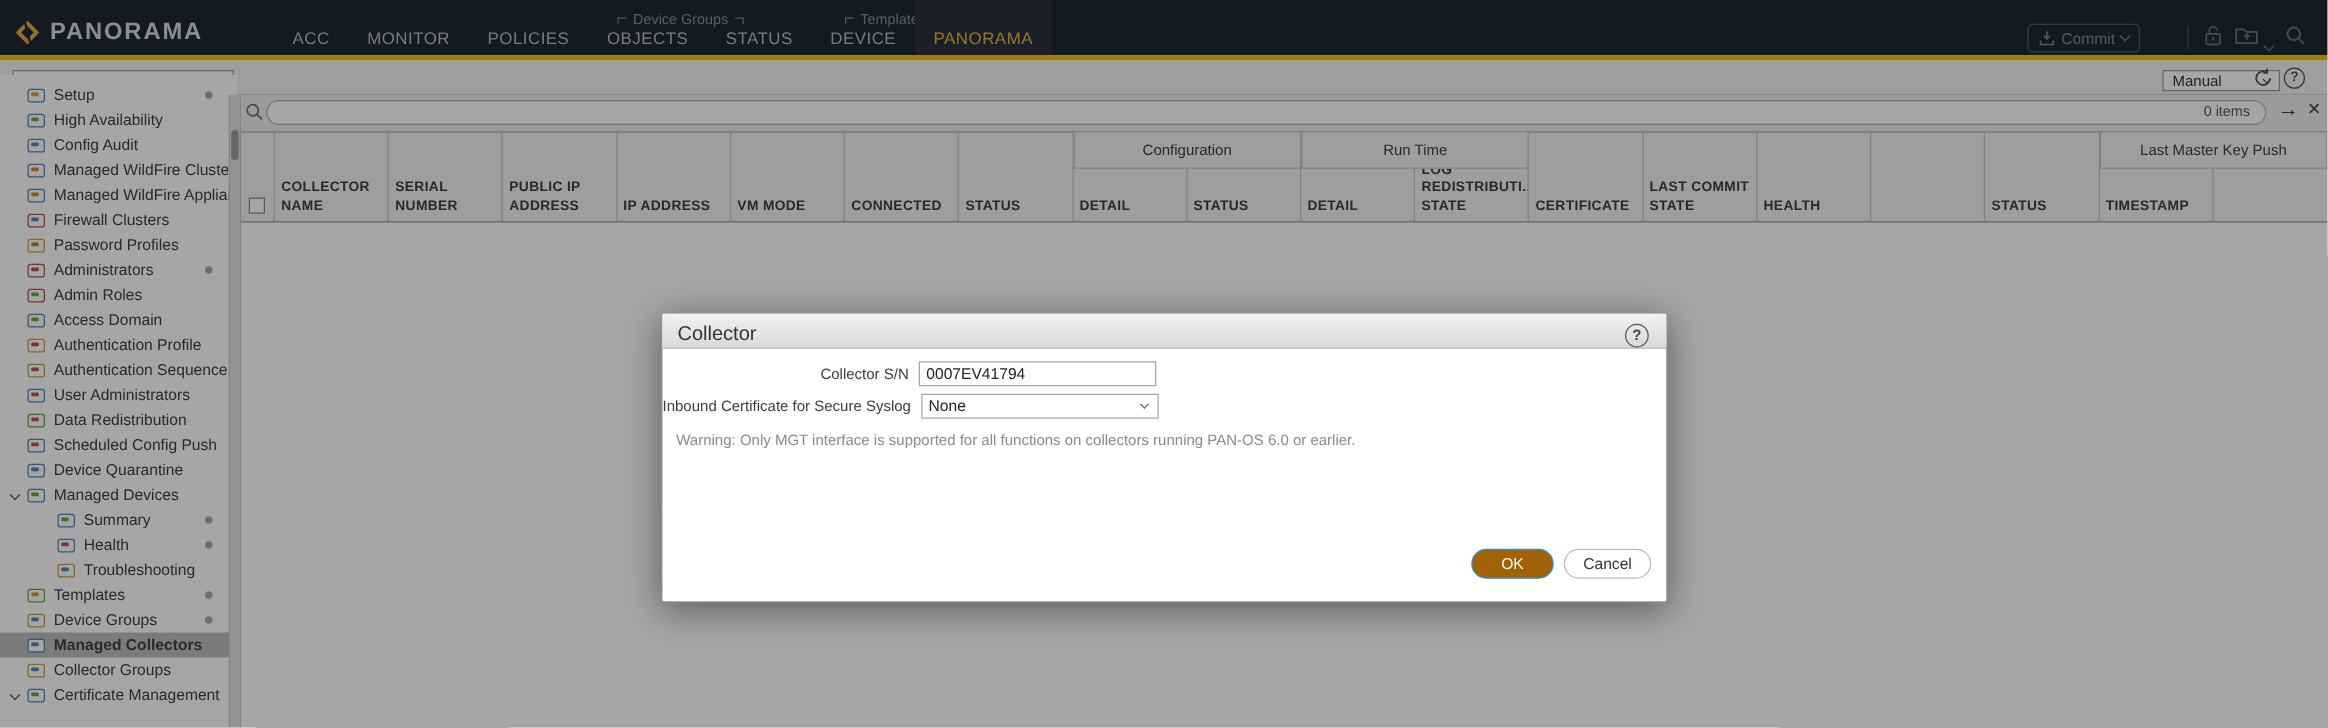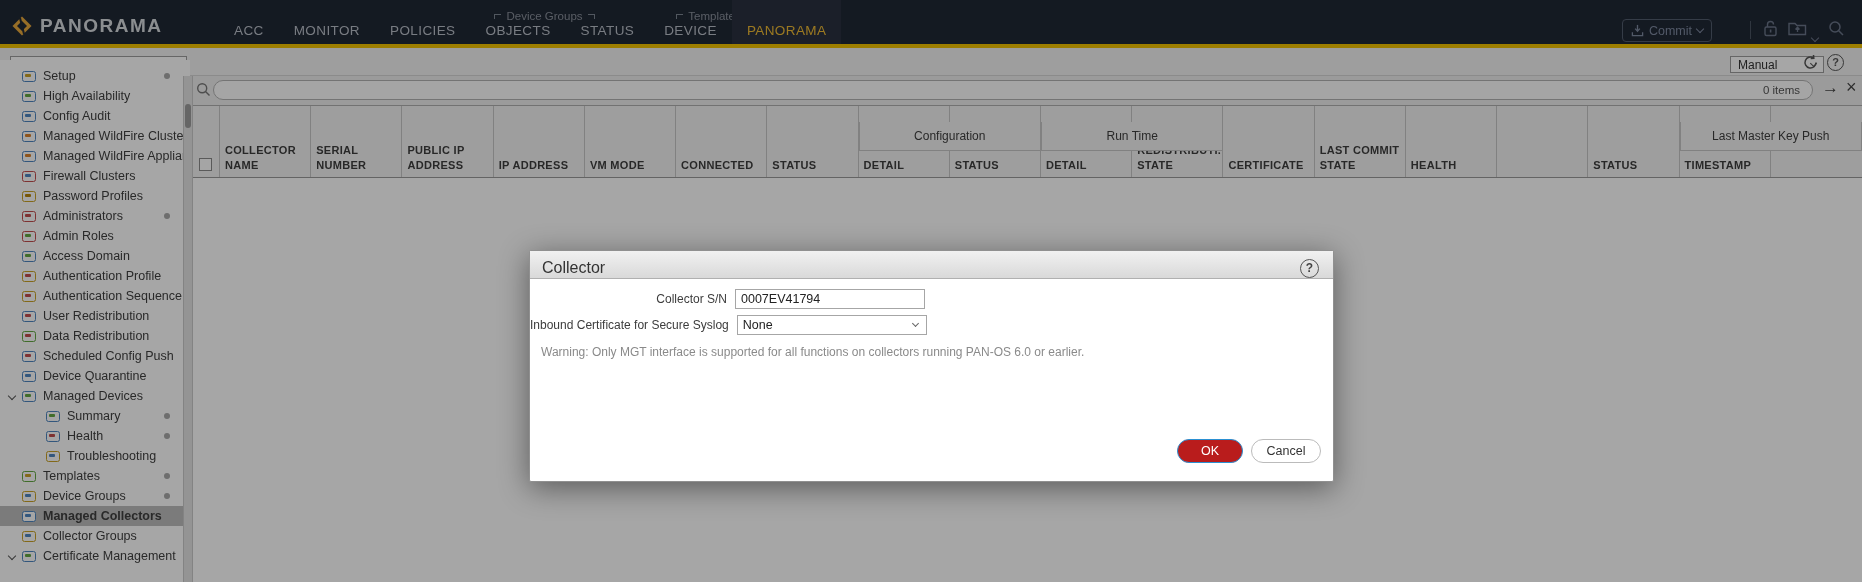--- a/index.html
+++ b/index.html
@@ -56,41 +56,41 @@
   .search-pill { position:absolute; left:20px; top:4px; width:1600px; height:20px; background:#fdfdfd; border:1px solid #b3b3b3; border-radius:10px; display:flex; align-items:center; justify-content:flex-end; padding:0 12px; cursor:text; }
   .items-count { font-size:11.5px; color:#555; }
   .arrow-ic { position:absolute; left:1629px; top:2px; font-size:17px; color:#444; cursor:pointer; }
   .x-ic { position:absolute; left:1653px; top:1px; font-size:18px; color:#444; cursor:pointer; }
 
   .thead { position:absolute; left:0; top:29px; width:1669px; height:73px; background:#f3f3f3; border-top:1px solid #b0b0b0; border-bottom:1px solid #9a9a9a; }
   .cols { display:flex; height:71px; }
   .col { width:91.22px; flex:none; border-right:1px solid #c6c6c6; display:flex; align-items:flex-end; padding:0 5px 5px 5px; font-size:11px; font-weight:bold; color:#3e3e3e; letter-spacing:.3px; line-height:1.3; overflow:hidden; cursor:pointer; }
   .col-check { width:27px; flex:none; border-right:1px solid #c6c6c6; display:flex; }
   .cb { width:13px; height:13px; border:1px solid #8a8a8a; background:#fdfdfd; margin:0 0 6px 6px; align-self:flex-end; cursor:pointer; }
-  .tgroup { position:absolute; top:16px; height:29px; background:#f3f3f3; border-left:1px solid #c6c6c6; border-right:1px solid #c6c6c6; border-bottom:1px solid #c6c6c6; display:flex; align-items:center; justify-content:center; font-size:12px; color:#3e3e3e; }
+  .tgroup { position:absolute; top:0; height:29px; background:#f3f3f3; border-left:1px solid #c6c6c6; border-right:1px solid #c6c6c6; border-bottom:1px solid #c6c6c6; display:flex; align-items:center; justify-content:center; font-size:12px; color:#3e3e3e; }
 
   
   .overlay { position:absolute; left:0; top:0; width:1862px; height:582px; background:rgba(0,0,0,.35); z-index:50; }
   .dialog { position:absolute; left:529px; top:250px; width:805px; height:232px; background:#fff; z-index:60; border:1px solid #909090; border-radius:2px; box-shadow:0 6px 30px rgba(0,0,0,.45); }
   .dlg-title { position:relative; height:28px; background:linear-gradient(#f1f1f1,#d9d9d9); border-bottom:1px solid #b0b0b0; font-size:16px; color:#333; line-height:34px; padding-left:12px; }
   .help-ic { position:absolute; right:14px; top:8px; width:19px; height:19px; border:1.5px solid #555; border-radius:50%; font-size:12px; font-weight:bold; color:#444; text-align:center; line-height:16px; cursor:pointer; }
   .dlg-tabs { display:flex; align-items:flex-end; height:38px; padding-left:11px; border-bottom:1px solid #d5d5d5; margin:0 0 0 0; }
   .tab { padding:0 14px; font-size:13.5px; color:#555; line-height:22px; border-bottom:3px solid transparent; cursor:pointer; }
   .tab.active { font-weight:bold; color:#2a2a2a; border-bottom-color:#2e9bd8; }
   .tab-div { width:1px; height:16px; background:#ccc; margin-bottom:5px; }
   .frm { padding-top:10px; }
   .frow { display:flex; align-items:center; margin-bottom:6px; }
   .frow label { flex:0 0 205px; text-align:right; padding-right:8px; font-size:12px; color:#3c3c3c; white-space:nowrap; }
   .frow input { width:190px; height:20px; border:1px solid #a6a6a6; font-size:12.5px; color:#222; padding:0 5px; font-family:"Liberation Sans",sans-serif; }
   .sel { width:190px; height:20px; border:1px solid #a6a6a6; background:#fff; display:flex; align-items:center; justify-content:space-between; padding:0 8px 0 5px; font-size:12.5px; color:#222; cursor:pointer; }
   .sel .chv { width:5px; height:5px; color:#666; }
   .warn { margin:10px 0 0 11px; font-size:12px; color:#8a8a8a; }
   .dlg-actions { position:absolute; right:12px; bottom:18px; display:flex; gap:8px; }
   .btn { height:24px; border-radius:12px; font-size:12.5px; cursor:pointer; font-family:"Liberation Sans",sans-serif; }
-  .btn.ok { width:66px; background:#b91c1c; border:1px solid #2b90d2; color:#fff; }
+  .btn.ok { width:66px; background:#a16207; border:1px solid #2b90d2; color:#fff; }
   .btn.cancel { width:70px; background:#fff; border:1px solid #bbb; color:#333; }
 
   svg { display:block; }
 </style>
 </head>
 <body>
 
 <div class="topnav">
   <div class="brand">
     <svg width="20" height="20" viewBox="0 0 20 20">
@@ -247,21 +247,21 @@
       <div class="side-item">
         <span class="icn" style="border-color: rgb(201, 162, 39);">
           <i style="background: rgb(194, 77, 77);"></i>
         </span>
         <span class="lbl">Authentication Sequence</span>
       </div>
       <div class="side-item">
         <span class="icn" style="border-color: rgb(79, 134, 192);">
           <i style="background: rgb(194, 77, 77);"></i>
         </span>
-        <span class="lbl">User Redistribution</span>
+        <span class="lbl">User Administrators</span>
       </div>
       <div class="side-item">
         <span class="icn" style="border-color: rgb(100, 168, 67);">
           <i style="background: rgb(194, 77, 77);"></i>
         </span>
         <span class="lbl">Data Redistribution</span>
       </div>
       <div class="side-item">
         <span class="icn" style="border-color: rgb(79, 134, 192);">
           <i style="background: rgb(194, 77, 77);"></i>

